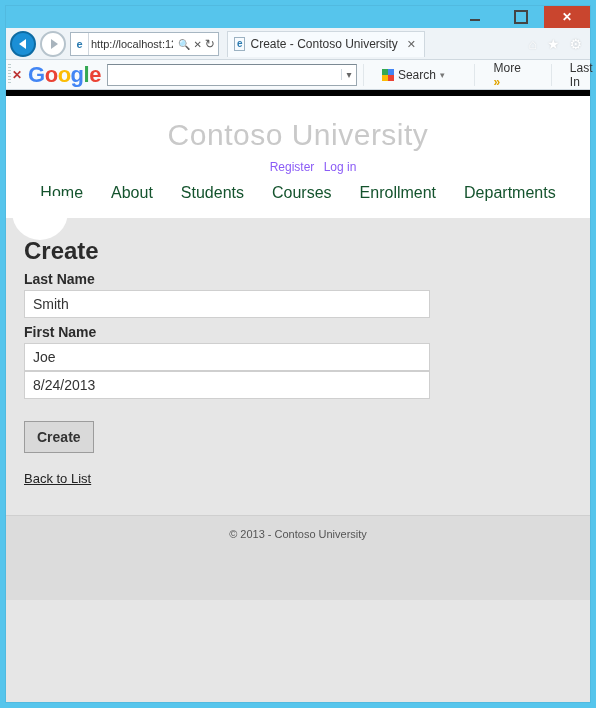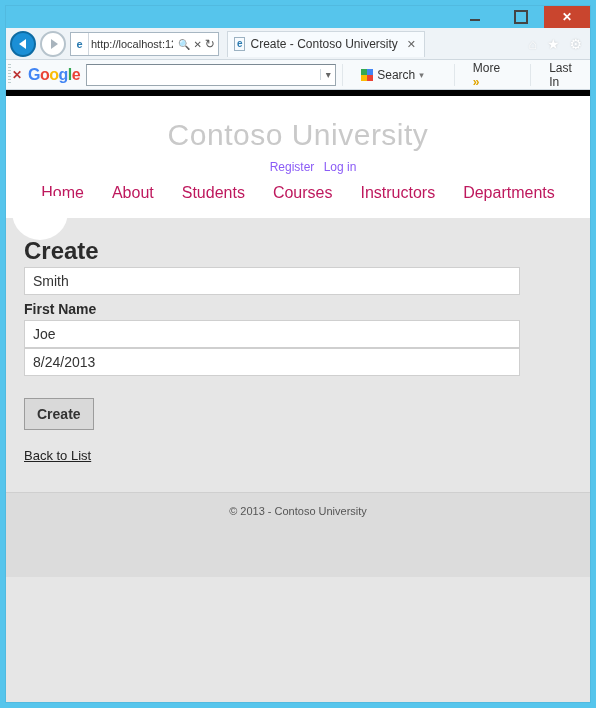--- a/index.html
+++ b/index.html
@@ -35,51 +35,51 @@
   .tab .ie-small { color:#2a7ab0; font-weight:bold; font-size:10px; border:1px solid #9cb2c2; padding:0 2px; line-height:12px;}
   .tab .tab-x { color:#666; font-size:11px; margin-left:4px;}
   .ie-right { margin-left:auto; display:flex; gap:10px; color:#fff; font-size:14px; padding-right:4px;}
   .ie-right span { text-shadow:0 0 2px rgba(0,0,0,.2);}
   .home-icon::before{content:"⌂";}
   .star-icon::before{content:"★";}
   .gear-icon::before{content:"⚙";}
 
   .google-bar { height:30px; background:#f7fafc; border-bottom:1px solid #cfd8df; display:flex; align-items:center; padding:0 6px; gap:6px; font-size:12px; color:#333; position:relative;}
   .google-bar .gb-x { color:#b33; font-weight:bold; font-size:12px; cursor:default;}
-  .google-logo { font-weight:bold; font-size:16px; letter-spacing:-.5px; }
+  .google-logo { font-weight:bold; font-size:22px; letter-spacing:-.5px; }
   .google-logo .b{color:#4285F4}.google-logo .r{color:#EA4335}.google-logo .y{color:#FBBC05}.google-logo .g{color:#34A853}
   .gsearch { flex:0 0 250px; height:22px; border:1px solid #9aa7b0; border-top-color:#7b8993; background:#fff; display:flex; align-items:center;}
   .gsearch input { border:none; outline:none; width:100%; font-size:12px; padding:0 4px;}
   .gsearch .dd { width:16px; text-align:center; color:#666; border-left:1px solid #cfd8df; font-size:10px;}
   .gbtn { display:flex; align-items:center; gap:4px; padding:0 18px; height:22px; border-left:1px solid #e1e7eb; cursor:default;}
   .gbtn .sq { width:12px;height:12px; background:conic-gradient(#4285F4 0 25%,#EA4335 0 50%,#FBBC05 0 75%,#34A853 0); }
   .gbtn .dd-small{font-size:9px;color:#777;}
   .divider { width:1px; height:20px; background:#cfd8df; }
   .more-chev::after{content:" »"; color:#e0a400; font-weight:bold;}
   .wrench::before{content:"🔧"; font-size:12px;}
   .grip { position:absolute; left:2px; top:4px; bottom:4px; width:3px; background:repeating-linear-gradient(#bcc 0 1px,transparent 1px 3px);}
 
   .blackbar { height:6px; background:#000; }
 
   
   .page { flex:1; background:#e6e6e6; display:flex; flex-direction:column; }
   .header-white { background:#fff; text-align:center; padding:22px 0 6px; }
   .site-title { font-size:30px; color:#c9c9c9; font-weight:400; letter-spacing:.5px; font-family:"Segoe UI Light","Segoe UI",Arial,sans-serif;}
   .acct-links { margin-top:8px; font-size:12px; color:#8b5cf6;padding-left:30px; }
   .acct-links span { margin:0 3px; cursor:default;}
-  .nav { margin-top:10px; display:flex; justify-content:center; gap:28px; font-size:16px; color:#be185d; padding-bottom:10px;}
+  .nav { margin-top:10px; display:flex; justify-content:center; gap:28px; font-size:16px; color:#14532d; padding-bottom:10px;}
   .nav span { cursor:default; }
 
   .bump { position:relative; height:0;}
   .bump::before{ content:""; position:absolute; left:6px; top:-22px; width:56px; height:44px; background:#fff; border-radius:0 0 60px 60px;}
 
   .content { padding:19px 18px 10px; color:#2b2b2b; }
   h1.create { font-size:24px; font-weight:700; margin-bottom:2px;}
   .fld-label { font-size:14px; font-weight:600; margin-top:6px; margin-bottom:3px; color:#2b2b2b;}
-  .fld-input { width:496px; max-width:100%; height:28px; border:1px solid #cfcfcf; background:#fff; padding:0 8px; font-size:14px; color:#333; outline:none;}
+  .fld-input { width:406px; max-width:100%; height:28px; border:1px solid #cfcfcf; background:#fff; padding:0 8px; font-size:14px; color:#333; outline:none;}
   .btn-create { margin-top:22px; padding:7px 12px; background:#d9d9d9; border:1px solid #9c9c9c; font-size:14px; font-weight:700; color:#333; cursor:default;}
   .back-link { display:inline-block; margin-top:18px; font-size:13px; color:#222; text-decoration:underline; cursor:default;}
 
   .footer { text-align:center; font-size:11px; color:#555; background:#dcdcdc; padding:12px 0 60px; border-top:1px solid #cfcfcf; margin-top:18px;}
 </style>
 </head>
 <body>
 
 <div class="window">
 
@@ -147,29 +147,30 @@
       <div class="site-title">Contoso University</div>
       <div class="acct-links">
         <span>Register</span>
         <span>Log in</span>
       </div>
       <div class="nav">
         <span>Home</span>
         <span>About</span>
         <span>Students</span>
         <span>Courses</span>
-        <span>Instructors</span>
+        <span>Enrollment</span>
         <span>Departments</span>
       </div>
     </div>
     <div class="bump"></div>
 
     <div class="content">
       <h1 class="create">Create</h1>
 
+      <div class="fld-label">Last Name</div>
       <input class="fld-input" value="Smith" style="">
 
       <div class="fld-label">First Name</div>
       <input class="fld-input" value="Joe" style="">
 
       <input class="fld-input" value="8/24/2013" style="">
 
       <br>
       <button class="btn-create">Create</button>
       <br>

